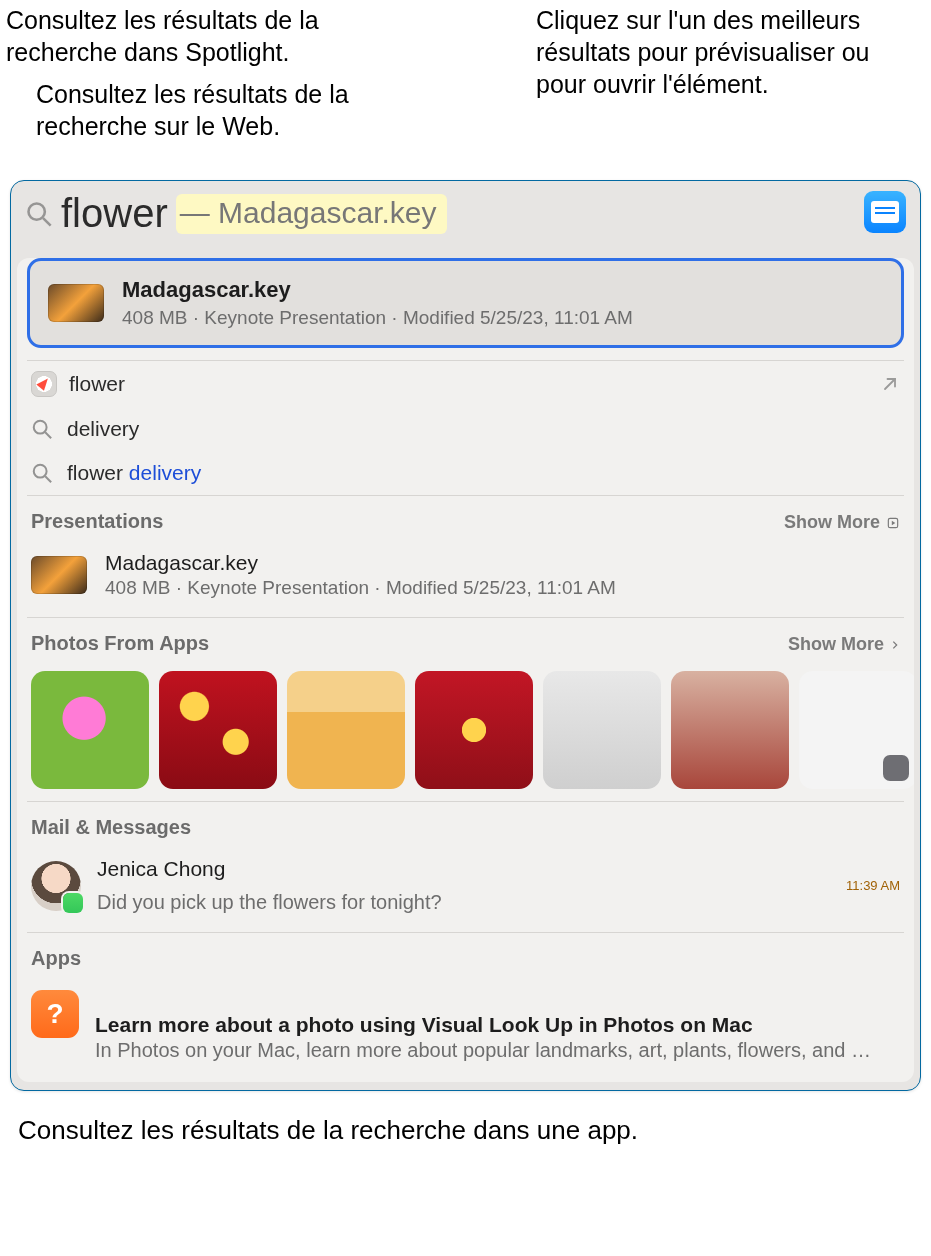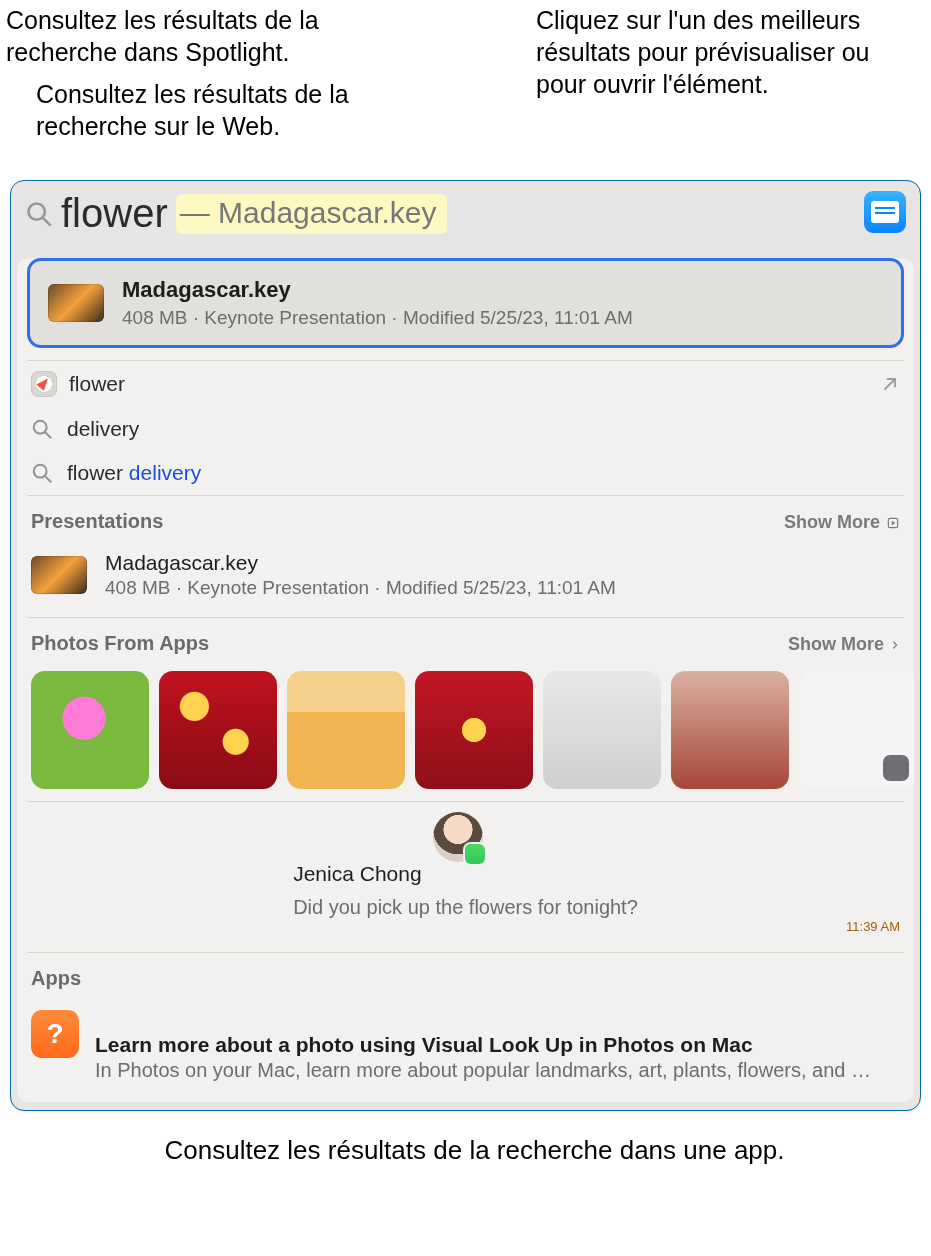--- a/index.html
+++ b/index.html
@@ -130,39 +130,39 @@
                radial-gradient(circle at 65% 60%, #ffd34d 0 12%, transparent 13%),
                linear-gradient(#c0121f,#8a0b14);}
   .ph3{background:linear-gradient(180deg,#f5d08a 0 35%, #f0b450 35% 100%);}
   .ph4{background:radial-gradient(circle at 50% 50%, #ffd34d 0 14%, transparent 15%),
                linear-gradient(#c21625,#8f0f18);}
   .ph5{background:linear-gradient(#e8e8e8,#cfcfcf);}
   .ph6{background:linear-gradient(#d8b1a1,#a8463b);}
   .ph7{background:#f4f4f4; position:relative;}
   .ph7::after{content:""; position:absolute; right:8px; bottom:8px; width:26px;height:26px;
     border-radius:7px; background:#6e6e73;}
-  .msg-row{display:flex; align-items:center; padding:10px 14px 18px 14px;flex-direction:column;}
+  .msg-row{display:flex; align-items:center; padding:10px 14px 18px 14px;}
   .avatar{width:50px;height:50px;border-radius:50%;
     background:radial-gradient(circle at 50% 35%, #f6d9c6 0 35%, #5b4a3e 36% 60%, #d8cfc7 61% 100%);
     position:relative; margin-right:16px; flex:0 0 auto;}
   .badge-msg{position:absolute;right:-2px;bottom:-2px;width:20px;height:20px;border-radius:6px;
     background:linear-gradient(#4cd964,#34c759); box-shadow:0 0 0 2px #f2f1ef;}
   .msg-name{font-size:21px;color:#1d1d1d;}
   .msg-body{font-size:20px;color:#6d6d6d;margin-top:10px;}
   .msg-time{margin-left:auto;font-size:13px;color:#a16207;}
   .help-row{display:flex; padding:12px 14px 18px 14px;}
   .help-icon{width:48px;height:48px;border-radius:11px;
     background:linear-gradient(#ff8a3c,#ff6a1a);
     display:flex;align-items:center;justify-content:center;color:#fff;font-weight:900;font-size:28px;
     margin-right:16px; flex:0 0 auto;}
   .help-t{font-size:21px;font-weight:700;color:#1d1d1d;}
   .help-s{font-size:20px;color:#6d6d6d;margin-top:2px;
     white-space:nowrap; overflow:hidden; text-overflow:ellipsis; max-width:780px;}
   .bottom-callout{
-    font-size:26px; color:#000; padding: 14px 0 20px 18px; text-align: center;
+    font-size:26px; color:#000; padding: 14px 0 20px 18px;
   }
   svg { display:block; }
 </style>
 </head>
 <body>
 
 <div class="callout-box">
   <div class="callout" style="left:6px; top:4px; max-width:420px;">Consultez les résultats de la recherche dans Spotlight.</div>
   <div class="callout" style="left:536px; top:4px; max-width:380px;">Cliquez sur l'un des meilleurs résultats pour prévisualiser ou pour ouvrir l'élément.</div>
   <div class="callout" style="left:36px; top:78px; max-width:420px;">Consultez les résultats de la recherche sur le Web.</div>
@@ -266,20 +266,23 @@
       <div class="ph ph3"></div>
       <div class="ph ph4"></div>
       <div class="ph ph5"></div>
       <div class="ph ph6"></div>
       <div class="ph ph7"></div>
 
     </div>
 
     <div class="divider"></div>
 
+    <div class="section-head">
+      <span>Mail &amp; Messages</span>
+    </div>
     <div class="msg-row">
       <div class="avatar">
         <span class="badge-msg"></span>
       </div>
       <div>
         <div class="msg-name">Jenica Chong</div>
         <div class="msg-body">Did you pick up the flowers for tonight?</div>
       </div>
       <div class="msg-time">11:39 AM</div>
     </div>

